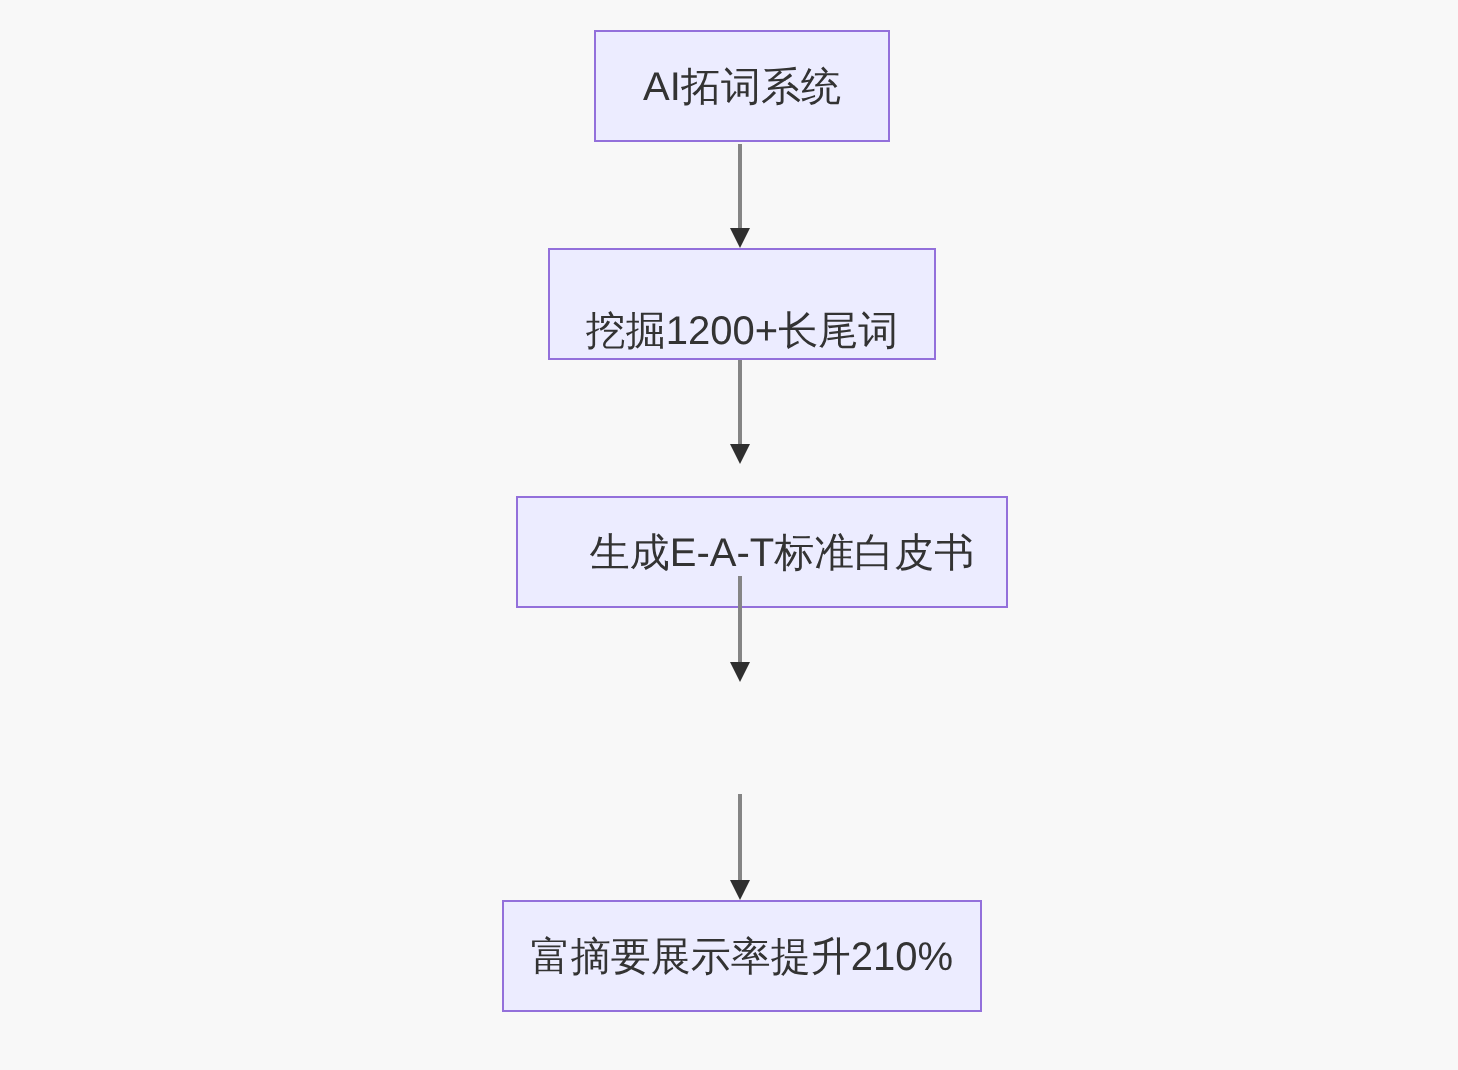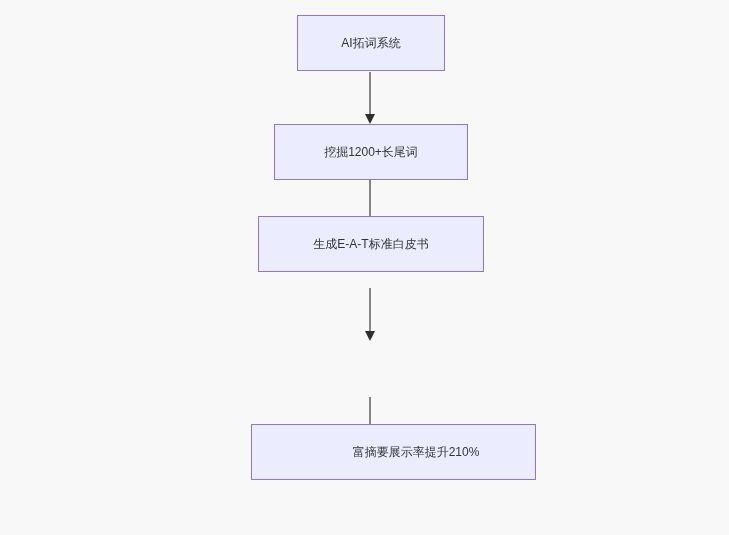--- a/index.html
+++ b/index.html
@@ -23,21 +23,21 @@
     height: 54px;
     background: #ececff;
     border: 1px solid #9370db;
     display: flex;
     align-items: center;
     justify-content: center;
     box-sizing: content-box;
   }
   .node-label {
     color: #333333;
-    font-size: 12px;
+    font-size: 20px;
     white-space: nowrap;
     text-align: center;
   }
   .edge {
     position: absolute;
     width: 10px;
   }
   .edge-line {
     position: absolute;
     left: 4px;
@@ -63,41 +63,41 @@
 
   <div class="node" style="left:297px; top:15px; width:146px;">
     <span class="node-label">AI拓词系统</span>
   </div>
 
   <div class="edge" style="left:365px; top:72px; height:52px;">
     <div class="edge-line" style="height:42px;"></div>
     <div class="arrowhead"></div>
   </div>
 
-  <div class="node" style="left:274px; top:124px; width:192px;">
+  <div class="node" style="left:274px; top:124px; width:192px;align-items:flex-end;">
     <span class="node-label">挖掘1200+长尾词</span>
   </div>
 
   <div class="edge" style="left:365px; top:180px; height:52px;">
     <div class="edge-line" style="height:42px;"></div>
     <div class="arrowhead"></div>
   </div>
 
-  <div class="node" style="left:258px; top:216px; width:224px;">
+  <div class="node" style="left:258px; top:248px; width:224px;padding-left:20px;">
     <span class="node-label">生成E-A-T标准白皮书</span>
   </div>
 
   <div class="edge" style="left:365px; top:288px; height:53px;">
     <div class="edge-line" style="height:43px;"></div>
     <div class="arrowhead"></div>
   </div>
 
 
   <div class="edge" style="left:365px; top:397px; height:53px;">
     <div class="edge-line" style="height:43px;"></div>
     <div class="arrowhead"></div>
   </div>
 
-  <div class="node" style="left:251px; top:424px; width:238px;padding-left:45px;">
+  <div class="node" style="left:251px; top:450px; width:238px;">
     <span class="node-label">富摘要展示率提升210%</span>
   </div>
 
 </div>
 
 </body></html>

